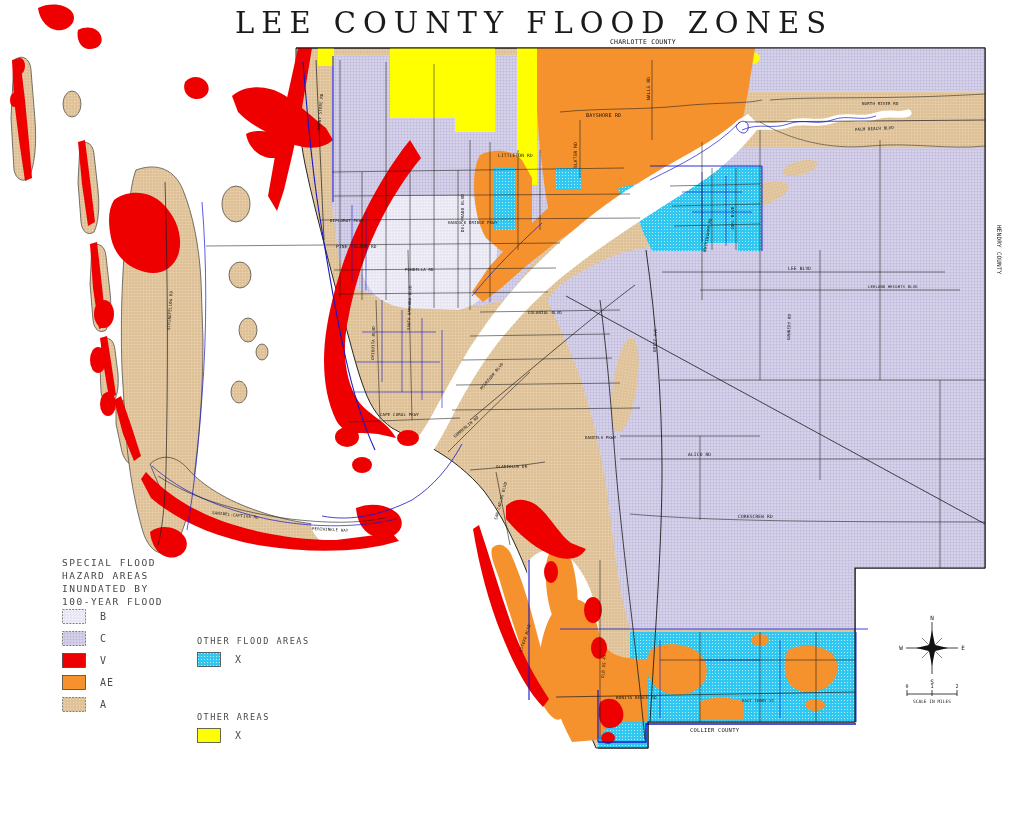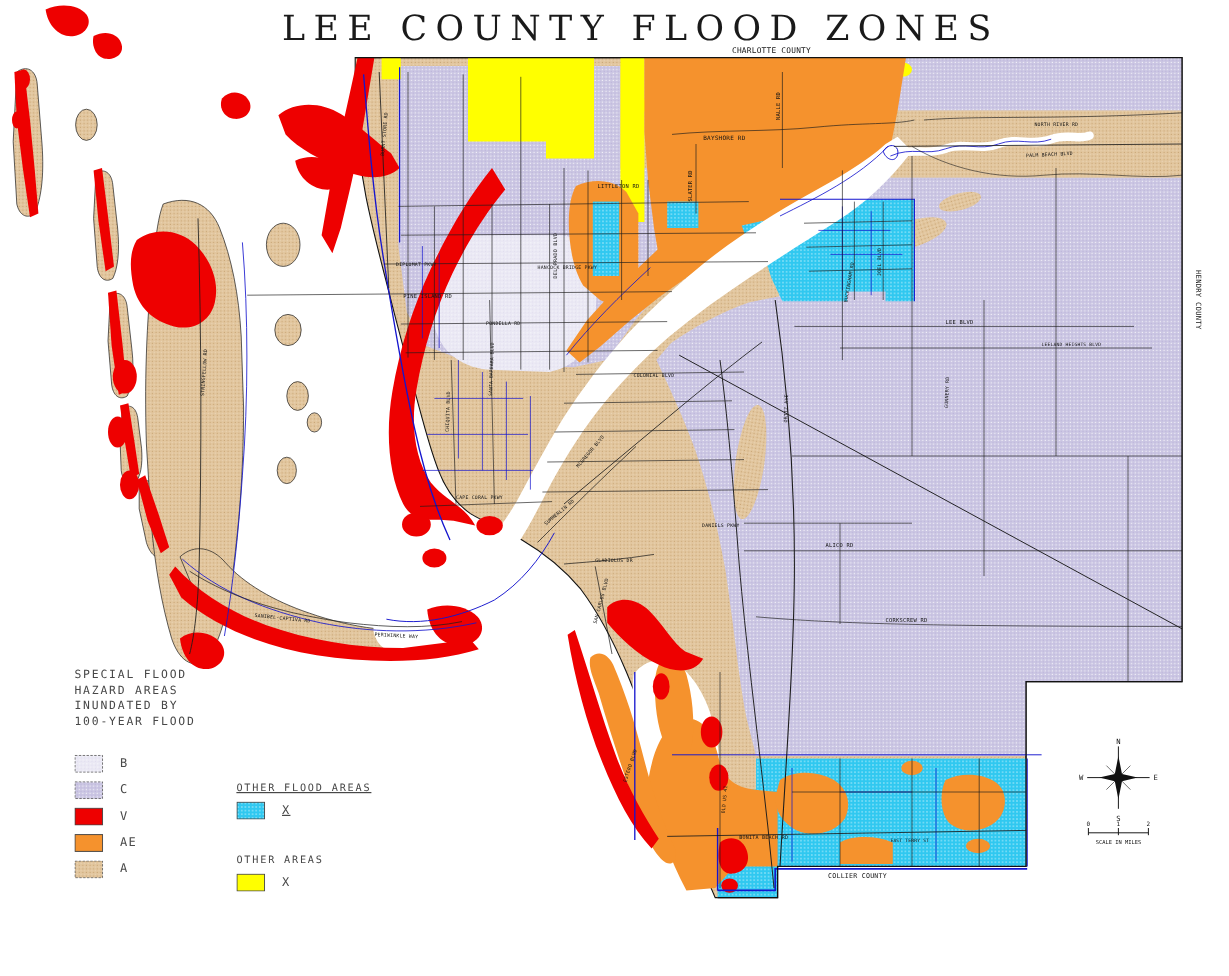--- a/index.html
+++ b/index.html
@@ -7,25 +7,25 @@
          font-family:"DejaVu Sans Mono",monospace;}
   #map-title{position:absolute;left:235px;top:6px;width:480px;text-align:center;
              font-family:"DejaVu Serif",serif;font-size:29px;letter-spacing:7px;
              color:#1a1a1a;font-weight:normal;white-space:nowrap;}
   #map-svg{position:absolute;left:0;top:0;}
   #road-labels text{font-family:"DejaVu Sans Mono",monospace;fill:#141414;letter-spacing:0.2px;}
   .svg-small-text{font-family:"DejaVu Sans Mono",monospace;fill:#141414;}
   
   .legend-block{position:absolute;color:#474747;}
   #legend-main{left:62px;top:556px;}
-  .legend-title{font-size:9.5px;line-height:13px;letter-spacing:1.5px;white-space:pre-line;margin-bottom:21px;}
+  .legend-title{font-size:9.5px;line-height:13px;letter-spacing:1.5px;white-space:pre-line;margin-bottom:1px;}
   .legend-row{display:flex;align-items:center;margin-bottom:7px;height:15px;}
   .legend-row svg{display:block;}
   .legend-label{font-size:10px;margin-left:14px;letter-spacing:1px;color:#4a4a4a;}
-  #legend-other-flood{left:197px;top:652px;text-decoration:underline;}
+  #legend-other-flood{left:197px;top:636px;}
   #legend-other{left:197px;top:712px;}
   .legend-sub-title{font-size:8.5px;letter-spacing:1.5px;margin-bottom:6px;white-space:nowrap;}
 </style>
 </head>
 <body>
 
 <div id="stage">
 
   <div id="map-title">LEE COUNTY FLOOD ZONES</div>
 

